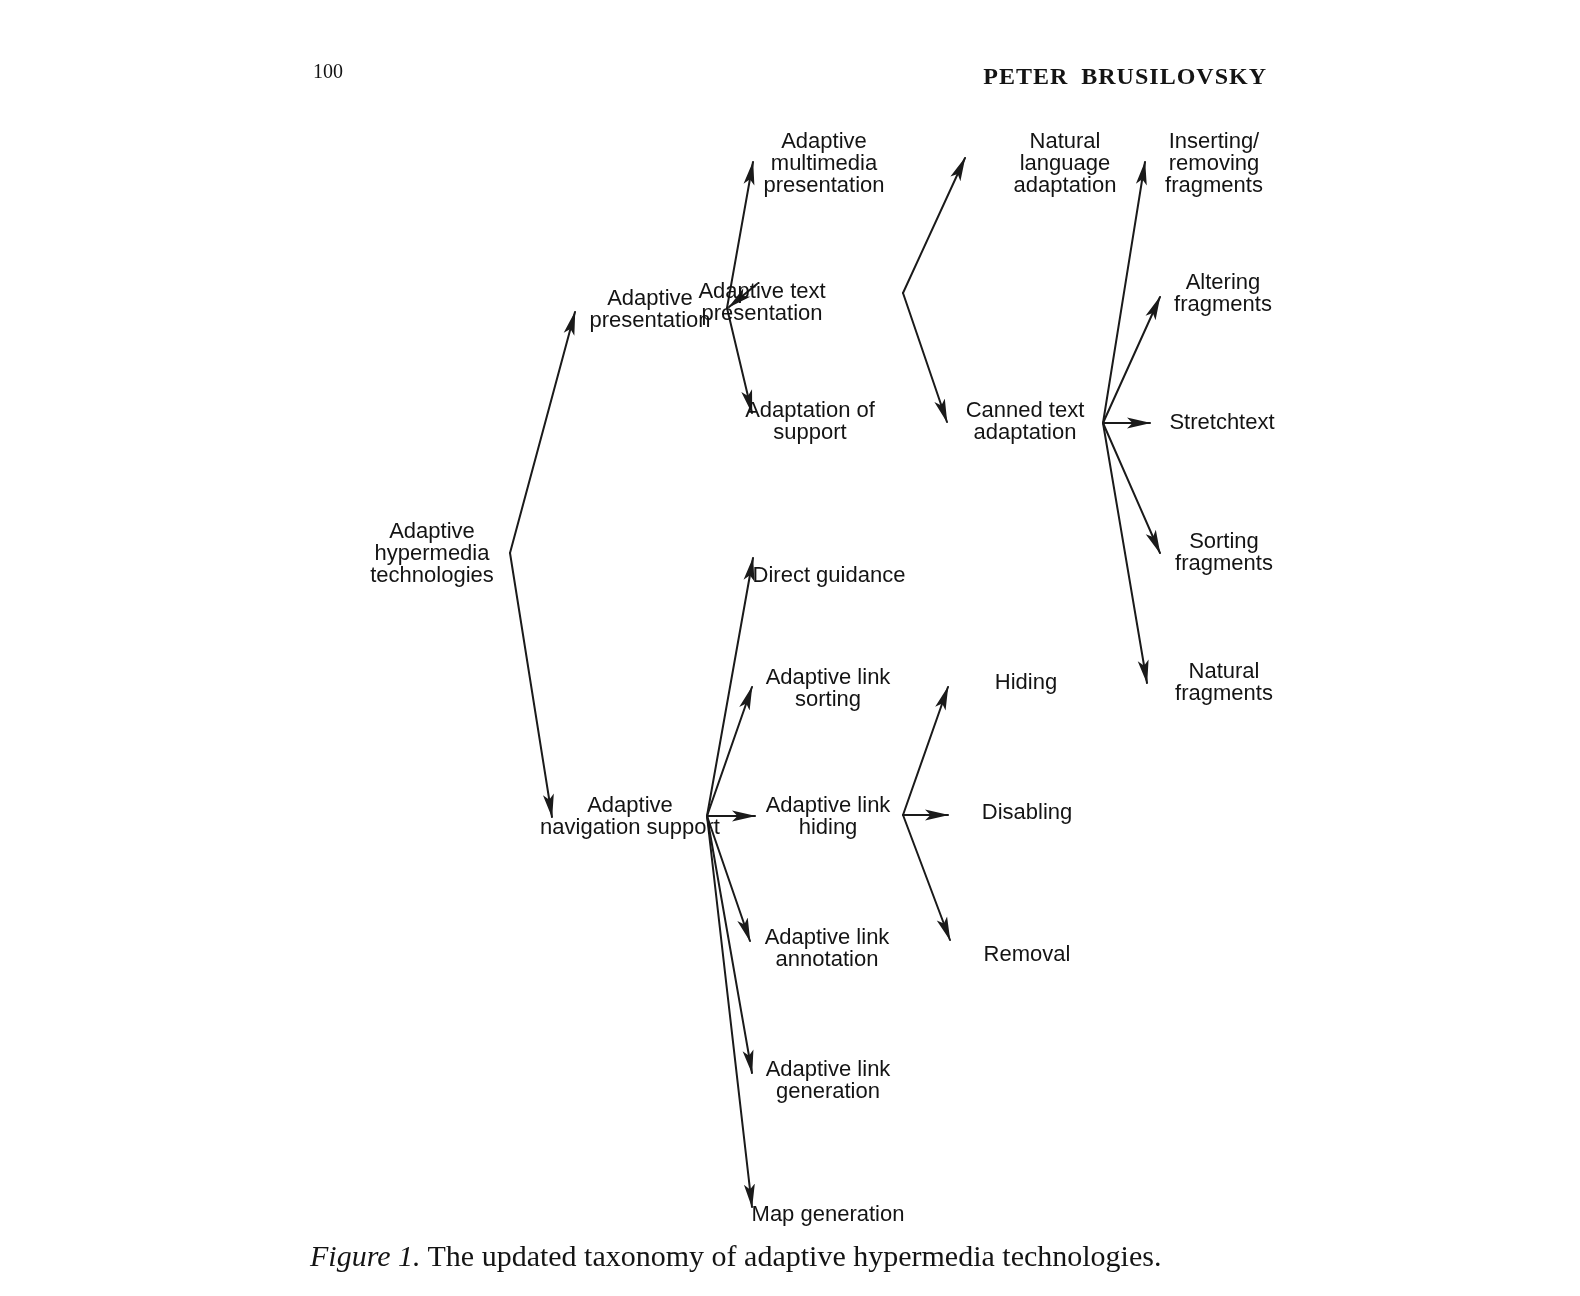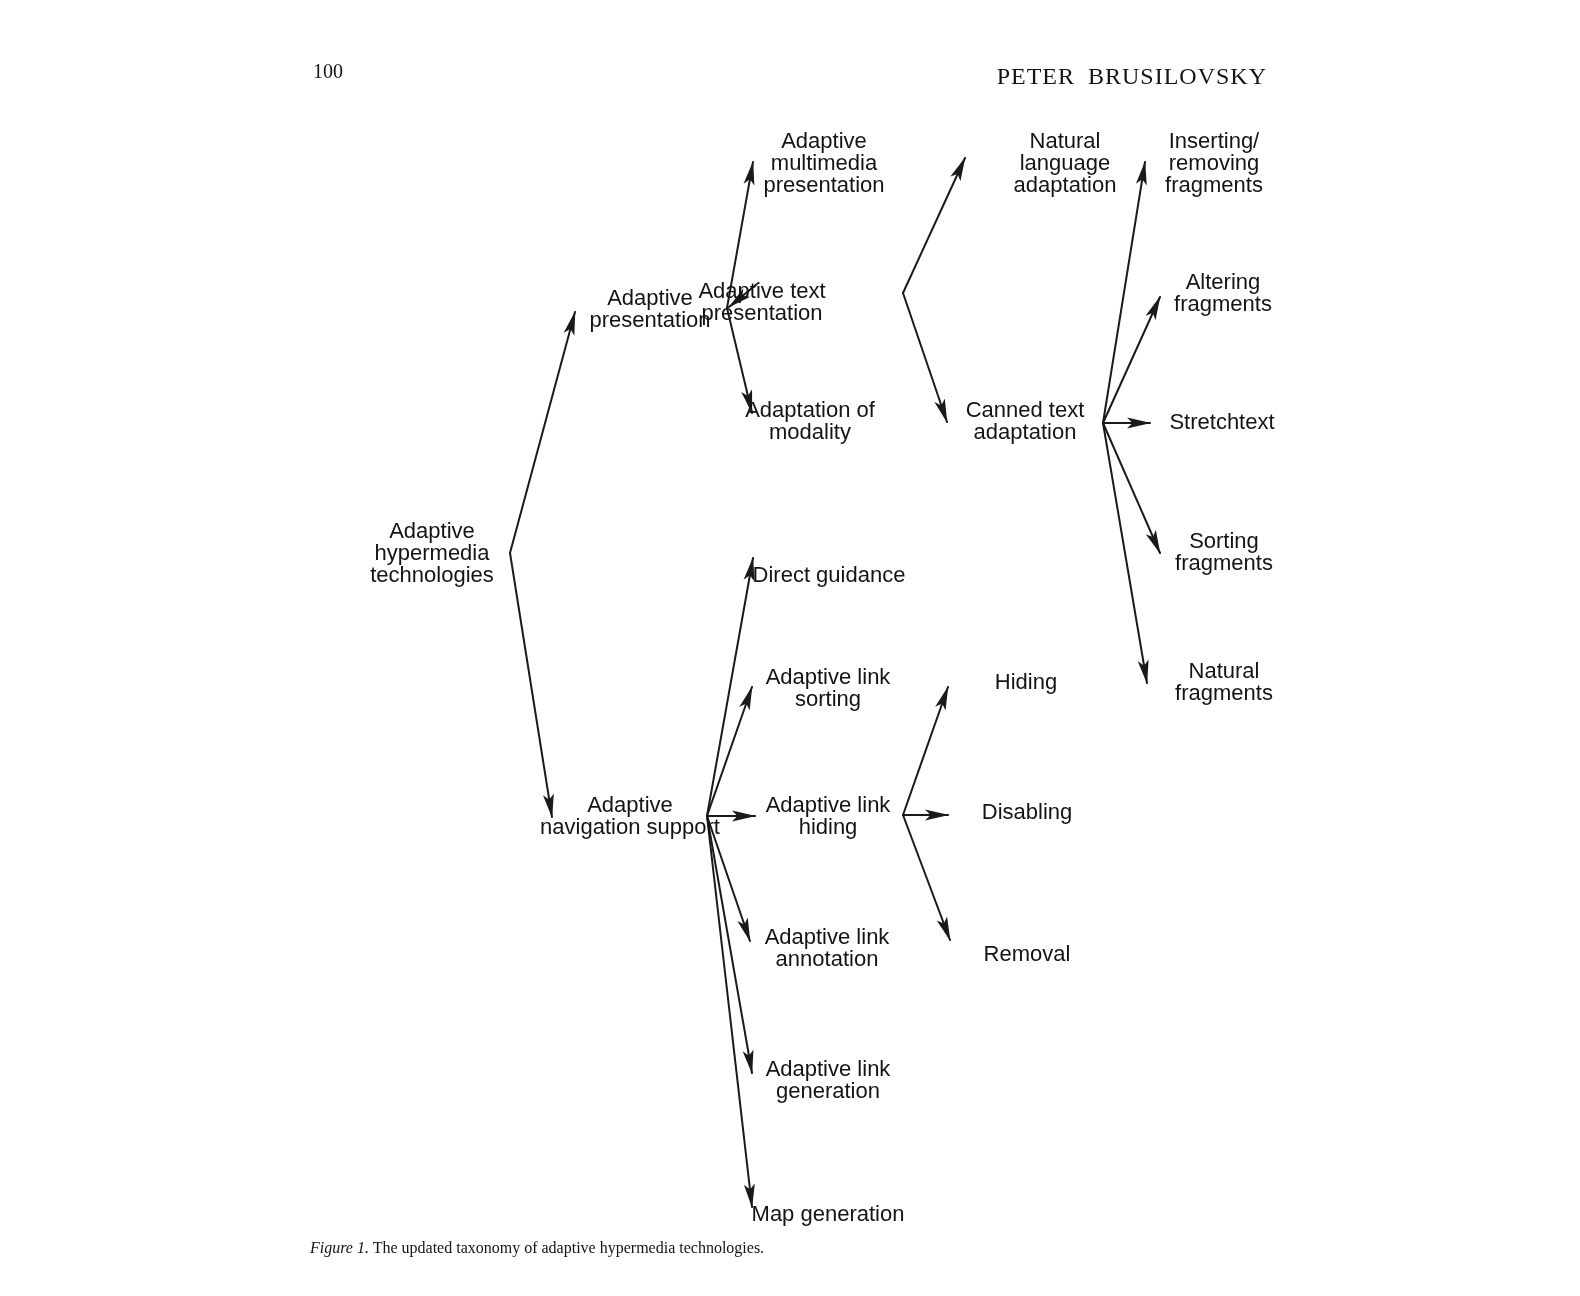--- a/index.html
+++ b/index.html
@@ -13,37 +13,37 @@
   }
   .page-number {
     position: absolute; left: 313px; top: 60px;
     font-family: "Liberation Serif", serif;
     font-size: 20px; color: #141414;
   }
   .running-head {
     position: absolute; right: 313px; top: 63px;
     font-family: "Liberation Serif", serif;
     font-size: 24px; letter-spacing: 1px; word-spacing: 6px;
-    color: #141414; white-space: nowrap;
+    color: #141414; white-space: nowrap; font-weight: bold;
   }
   #diagram { position: absolute; inset: 0; }
   #edges-svg { position: absolute; left: 0; top: 0; }
   #edges-svg line { stroke: #1a1a1a; stroke-width: 2; stroke-linecap: round; }
   .node {
     position: absolute;
     transform: translateX(-50%);
     text-align: center;
     font-size: 22px; line-height: 22px;
     color: #141414;
     white-space: pre-line;
   }
   .figure-caption {
     position: absolute; left: 310px; top: 1239px;
     font-family: "Liberation Serif", serif;
-    font-size: 16px; color: #141414; white-space: nowrap;
+    font-size: 30px; color: #141414; white-space: nowrap;
   }
   .figure-caption .cap-label { font-style: italic; }
 </style>
 </head>
 <body>
 
 <div class="page-number">100</div>
 <div class="running-head">PETER BRUSILOVSKY</div>
 
 <div id="diagram">
@@ -80,21 +80,21 @@
 hypermedia
 technologies</div>
       <div class="node" style="left: 650px; top: 287px;">Adaptive
 presentation</div>
       <div class="node" style="left: 824px; top: 130px;">Adaptive
 multimedia
 presentation</div>
       <div class="node" style="left: 762px; top: 271px; margin-top: 9px;">Adaptive text
 presentation</div>
       <div class="node" style="left: 810px; top: 399px;">Adaptation of
-modality</div>
+support</div>
       <div class="node" style="left: 1021px; top: 130px; margin-left: 44px;">Natural
 language
 adaptation</div>
       <div class="node" style="left: 1025px; top: 399px;">Canned text
 adaptation</div>
       <div class="node" style="left: 1214px; top: 130px;">Inserting/
 removing
 fragments</div>
       <div class="node" style="left: 1223px; top: 271px;">Altering
 fragments</div>

